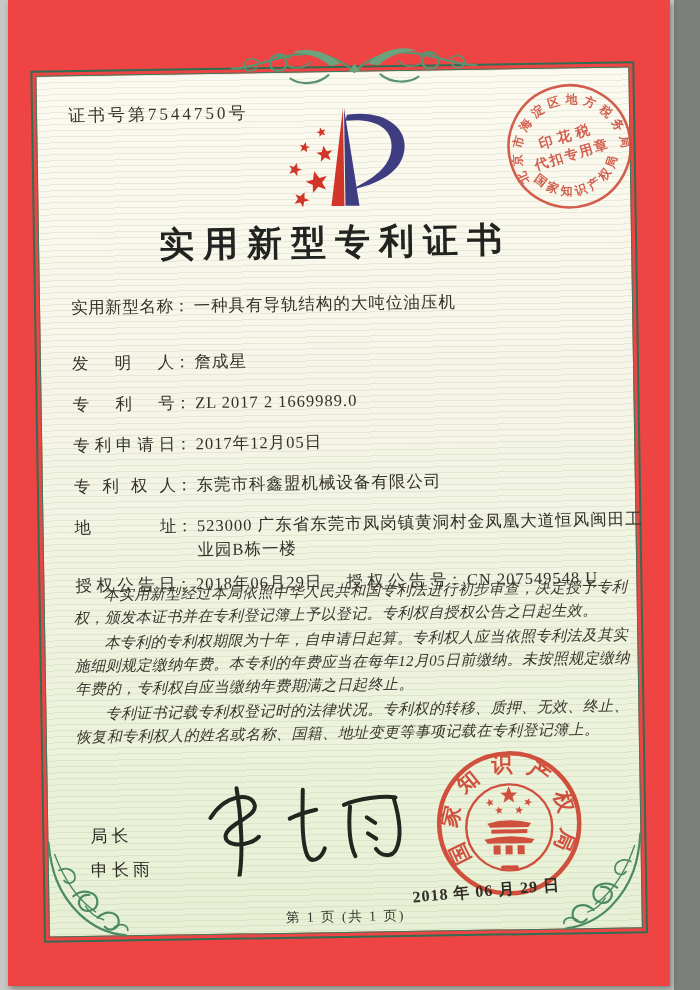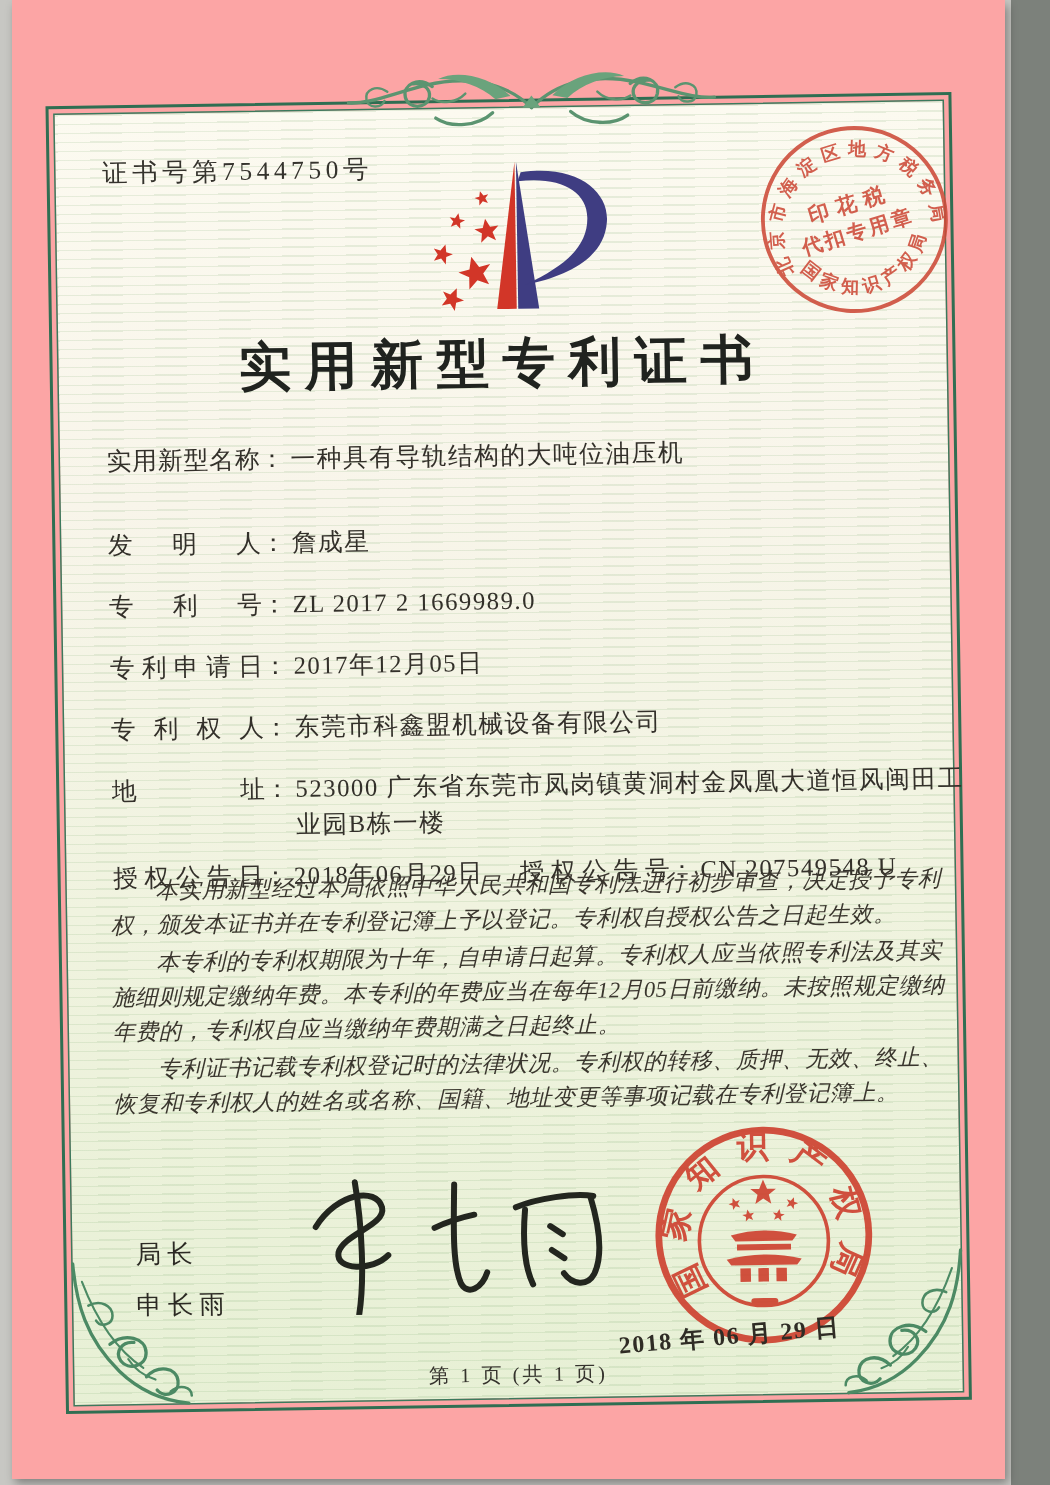--- a/index.html
+++ b/index.html
@@ -4,21 +4,21 @@
 <style>
   html,body{margin:0;padding:0;}
   body{
     width:700px;height:990px;position:relative;overflow:hidden;
     background:#c7c7c3;
     font-family:"Liberation Serif","DejaVu Serif",serif;
   }
   .shade-right{position:absolute;right:0;top:0;width:26px;height:100%;background:#7c817b;}
   .paper{
     position:absolute;left:8px;top:0;width:662px;height:986px;
-    background:#fca5a5;box-shadow:2px 3px 6px rgba(0,0,0,.35);
+    background:#ef4444;box-shadow:2px 3px 6px rgba(0,0,0,.35);
   }
   .rot{position:absolute;inset:0;transform:rotate(-0.9deg);transform-origin:50% 50%;}
   
   .frame{
     position:absolute;left:29px;top:66px;width:604px;height:872px;
     border:2.5px solid #2f6e52;
     box-sizing:border-box;padding:3px;
   }
   .frame-inner{
     width:100%;height:100%;box-sizing:border-box;

